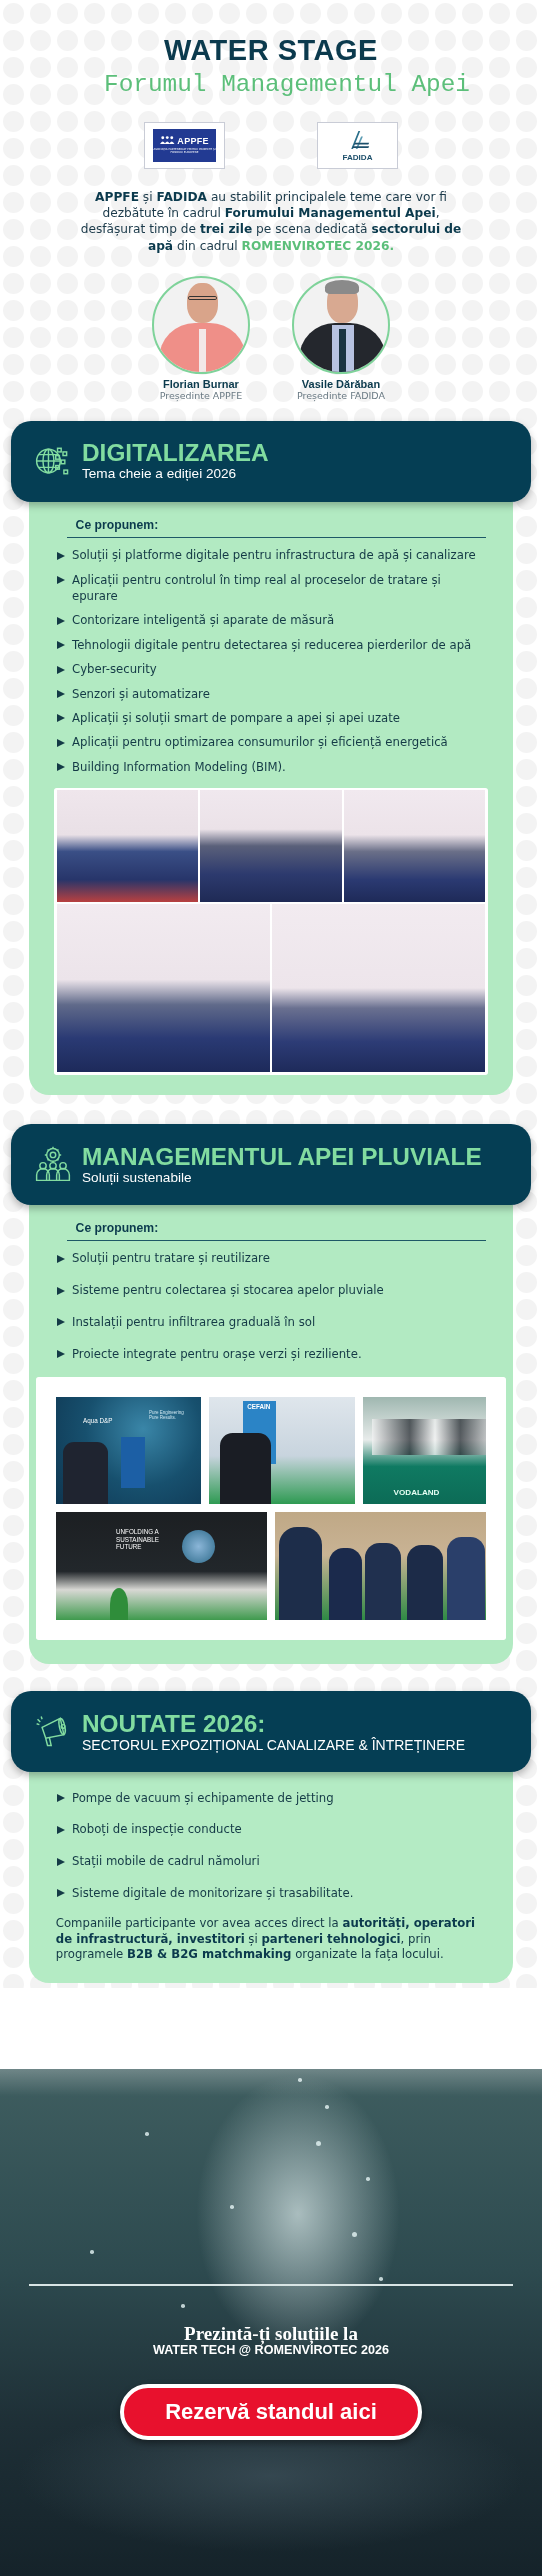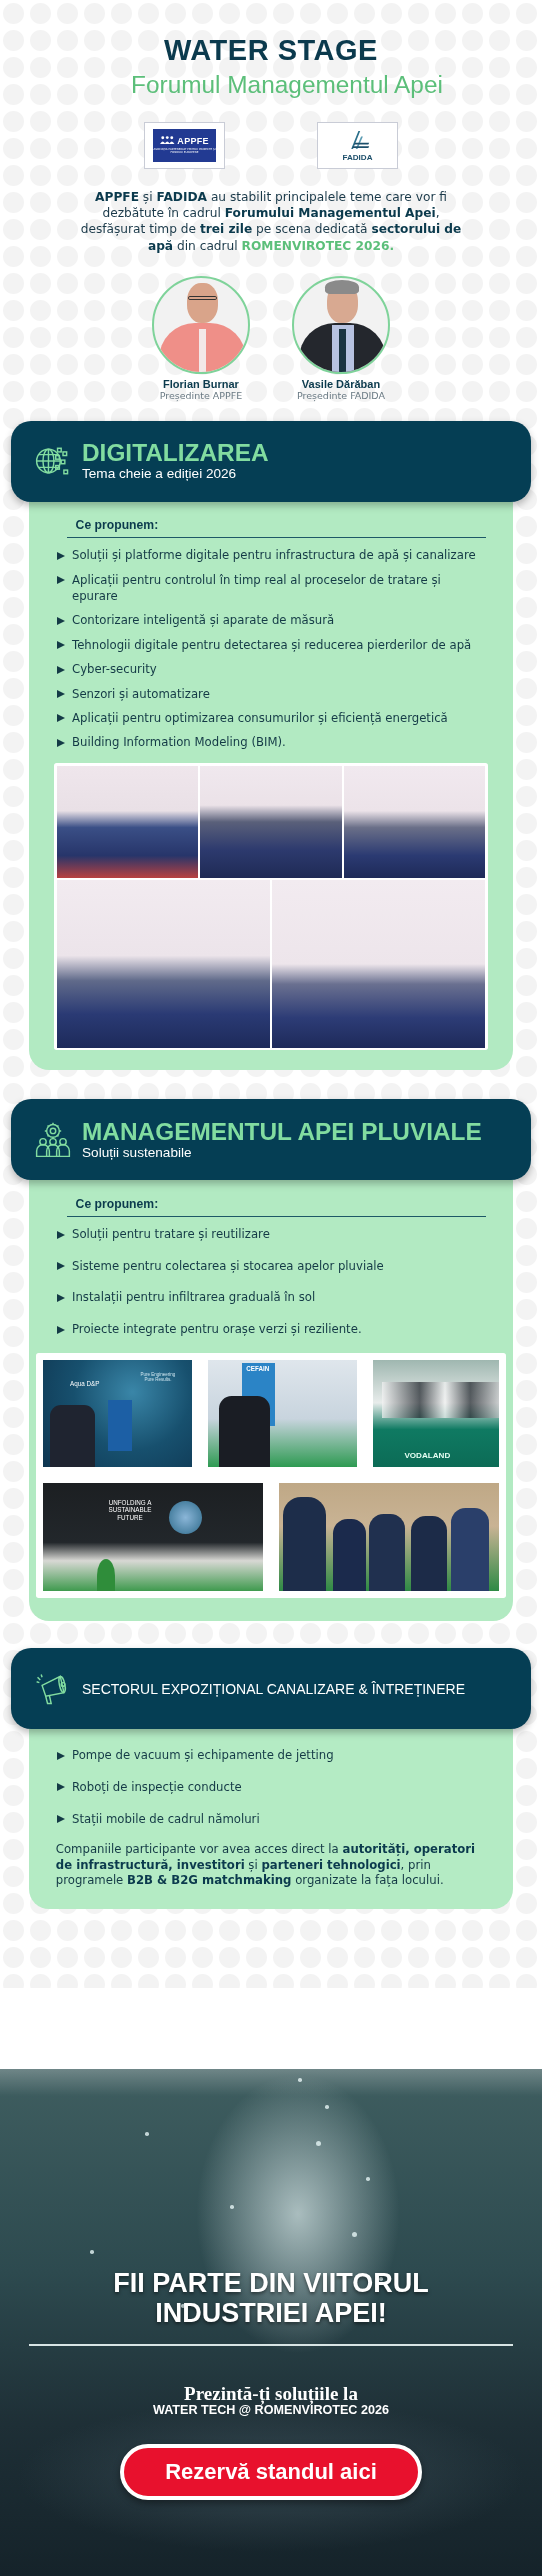--- a/index.html
+++ b/index.html
@@ -22,21 +22,21 @@
   }
   .page { position: relative; z-index: 1; }
 
   
   .hero { text-align: center; padding-top: 34px; }
   .hero-title {
     font-family: "Liberation Sans", sans-serif; font-weight: 700;
     font-size: 29px; letter-spacing: 0.5px; color: #0b3a4d; line-height: 33px;
   }
   .hero-sub {
-    font-family: Liberation Sans, sans-serif;
+    font-family: Liberation Mono, monospace;
     font-size: 24.4px; color: #5cbf7a; line-height: 31px; margin-top: 1.8px; margin-left: 32px;
   }
   .logos { display: flex; justify-content: center; gap: 92px; margin-top: 22px; }
   .logo-box {
     width: 81px; height: 47px; background: #fff; border: 0.9px solid #c9ccd6;
     display: flex; align-items: center; justify-content: center;
   }
   .appfe-inner {
     width: 63px; height: 33px; background: #223a92; color: #fff;
     display: flex; flex-direction: column; align-items: center; justify-content: center;
@@ -244,20 +244,21 @@
     </div>
     <div class="sec-body">
       <div class="propose-label">Ce propunem:</div>
       <ul class="bullets">
         <li>Soluții și platforme digitale pentru infrastructura de apă și canalizare</li>
         <li>Aplicații pentru controlul în timp real al proceselor de tratare și epurare</li>
         <li>Contorizare inteligentă și aparate de măsură</li>
         <li>Tehnologii digitale pentru detectarea și reducerea pierderilor de apă</li>
         <li>Cyber-security</li>
         <li>Senzori și automatizare</li>
+        <li>Aplicații și soluții smart de pompare a apei și apei uzate</li>
         <li>Aplicații pentru optimizarea consumurilor și eficiență energetică</li>
         <li>Building Information Modeling (BIM).</li>
       </ul>
       <div class="gallery" style="grid-template-columns: repeat(6, 1fr); grid-template-rows: 112px 168px;">
         <div class="ph" style="grid-column: span 2; background: linear-gradient(180deg,#efe6ec 0%,#e9e0e6 40%,#3a4f86 55%,#27356a 80%,#b84040 100%);"></div>
         <div class="ph" style="grid-column: span 2; background: linear-gradient(180deg,#f0e8ee 0%,#ebe2e8 35%,#5a607a 50%,#2d3a6e 75%,#1f2a55 100%);"></div>
         <div class="ph" style="grid-column: span 2; background: linear-gradient(180deg,#f1e9ef 0%,#ece3e9 40%,#6a6f88 55%,#2b3a72 80%,#1e2a58 100%);"></div>
         <div class="ph" style="grid-column: span 3; background: linear-gradient(180deg,#f2ebf0 0%,#ece4ea 45%,#606a8a 60%,#2a3a74 80%,#1d2a5a 100%);"></div>
         <div class="ph" style="grid-column: span 3; background: linear-gradient(180deg,#f2ebf0 0%,#ede5eb 50%,#6a7090 62%,#2d3c76 82%,#1e2a5a 100%);"></div>
       </div>
@@ -281,21 +282,21 @@
       </div>
     </div>
     <div class="sec-body" style="padding-bottom:23.5px;">
       <div class="propose-label">Ce propunem:</div>
       <ul class="bullets spaced">
         <li>Soluții pentru tratare și reutilizare</li>
         <li>Sisteme pentru colectarea și stocarea apelor pluviale</li>
         <li>Instalații pentru infiltrarea graduală în sol</li>
         <li>Proiecte integrate pentru orașe verzi și reziliente.</li>
       </ul>
-      <div class="gallery" style="grid-template-columns: repeat(20, 1fr); grid-template-rows: 107px 108px; margin-left:-18px; margin-right:-18px; padding:7px; gap:16px; margin-top:3.6px;text-align:center;">
+      <div class="gallery" style="grid-template-columns: repeat(20, 1fr); grid-template-rows: 107px 108px; margin-left:-18px; margin-right:-18px; padding:20px; gap:8px; margin-top:3.6px;">
         <div class="ph" style="grid-column: span 7; background: radial-gradient(circle at 60% 30%, #3a86a8 0%, #17506e 50%, #0e3550 100%);">
           <div style="position:absolute;left:27px;top:20px;color:#fff;font-size:6.3px;font-family:'Liberation Sans',sans-serif;">Aqua D&amp;P</div>
           <div style="position:absolute;right:16.3px;top:12.6px;color:#cfe6f0;font-size:4.5px;width:36px;font-family:'Liberation Sans',sans-serif;">Pure Engineering Pure Results.</div>
           <div style="position:absolute;left:65px;top:40px;width:23.5px;height:51px;background:#1c5fa5;"></div>
           <div style="position:absolute;left:7.2px;top:45px;width:45px;height:63px;background:#1f2430;border-radius:11px 11px 0 0;"></div>
         </div>
         <div class="ph" style="grid-column: span 7; background: linear-gradient(180deg,#dfe6ec 0%,#c8d4de 55%,#2e9a52 100%);">
           <div style="position:absolute;left:34px;top:3.6px;width:33px;height:63px;background:#2b84c6;"></div>
           <div style="position:absolute;left:38px;top:5.4px;color:#fff;font-size:6.3px;font-weight:700;font-family:'Liberation Sans',sans-serif;">CEFAIN</div>
           <div style="position:absolute;left:11px;top:36px;width:51px;height:72px;background:#1a1d24;border-radius:12.6px 12.6px 0 0;"></div>
@@ -323,39 +324,37 @@
   <div class="section" style="margin-top:27px;">
     <div class="sec-head">
       <svg class="sec-icon" viewBox="0 0 44 44" fill="none" stroke="#82dca0" stroke-width="1.6">
         <path d="M10 18 L30 8 L34 26 L14 30 Z"></path>
         <ellipse cx="32" cy="17" rx="3" ry="9" transform="rotate(-12 32 17)"></ellipse>
         <circle cx="33" cy="17" r="2"></circle>
         <path d="M14 30 L16 38 L20 38 L18 29"></path>
         <path d="M4 14 l3 1 M5 9 l3 3 M9 6 l1 3"></path>
       </svg>
       <div>
+        <div class="sec-title">NOUTATE 2026:</div>
         <div class="sec-sub" style="font-size:14px;">SECTORUL EXPOZIȚIONAL CANALIZARE &amp; ÎNTREȚINERE</div>
       </div>
     </div>
     <div class="sec-body" style="background: rgba(178,234,194,0.97); padding-top:18px;">
       <ul class="bullets spaced">
         <li>Pompe de vacuum și echipamente de jetting</li>
         <li>Roboți de inspecție conducte</li>
         <li>Stații mobile de cadrul nămoluri</li>
+        <li>Sisteme digitale de monitorizare și trasabilitate.</li>
       </ul>
       <p class="body-text" style="margin-top:9px;">
         <span>Companiile participante vor avea acces direct la </span><b>autorități, operatori de infrastructură, investitori</b><span> și </span><b>parteneri tehnologici</b><span>, prin programele </span><b>B2B &amp; B2G matchmaking</b><span> organizate la fața locului.</span>
       </p>
     </div>
   </div>
 </div>
 
 <div class="cta-content">
-  <div class="cta-title">
-    <div>FII PARTE DIN VIITORUL</div>
-    <div>INDUSTRIEI APEI!</div>
-  </div>
   <div class="cta-rule"></div>
   <div class="cta-sub">Prezintă-ți soluțiile la</div>
   <div class="cta-sub2">WATER TECH @ ROMENVIROTEC 2026</div>
   <a class="cta-btn">Rezervă standul aici</a>
 </div>
 
 
 </body></html>

